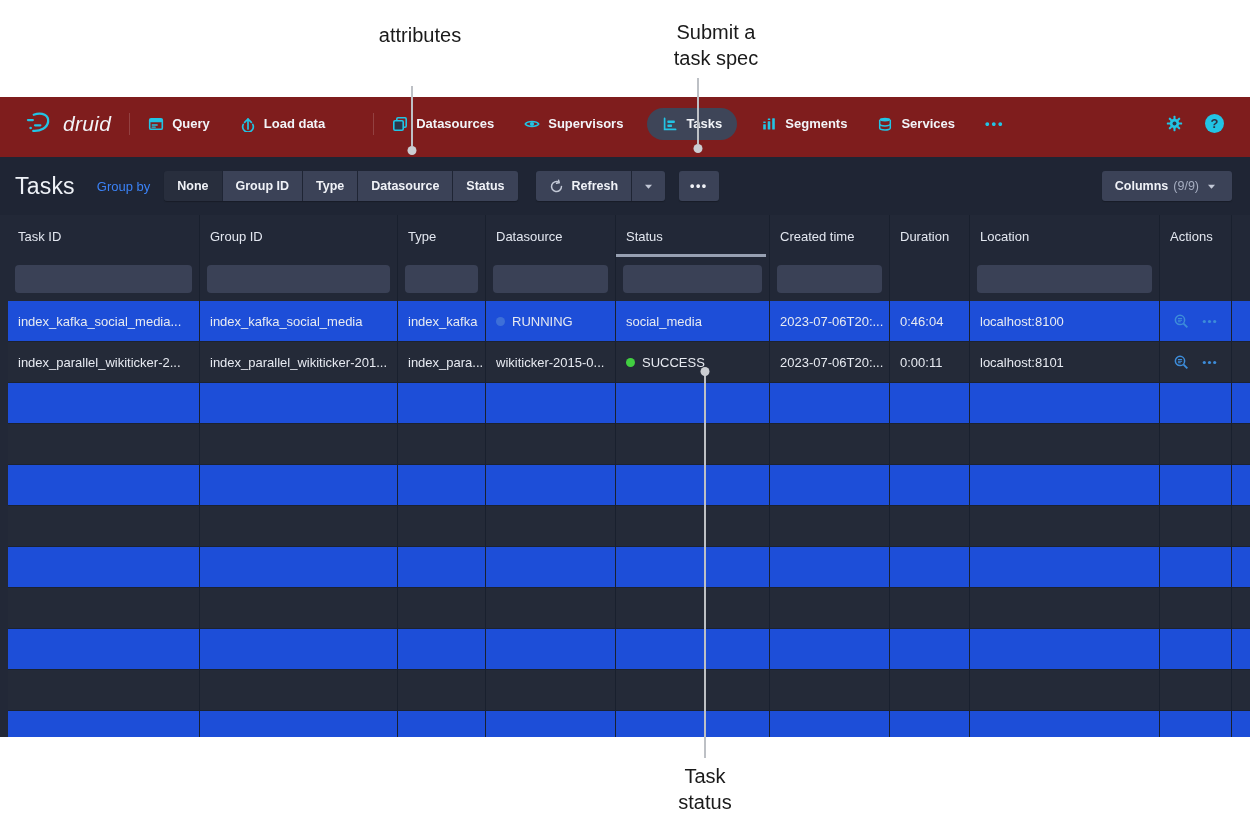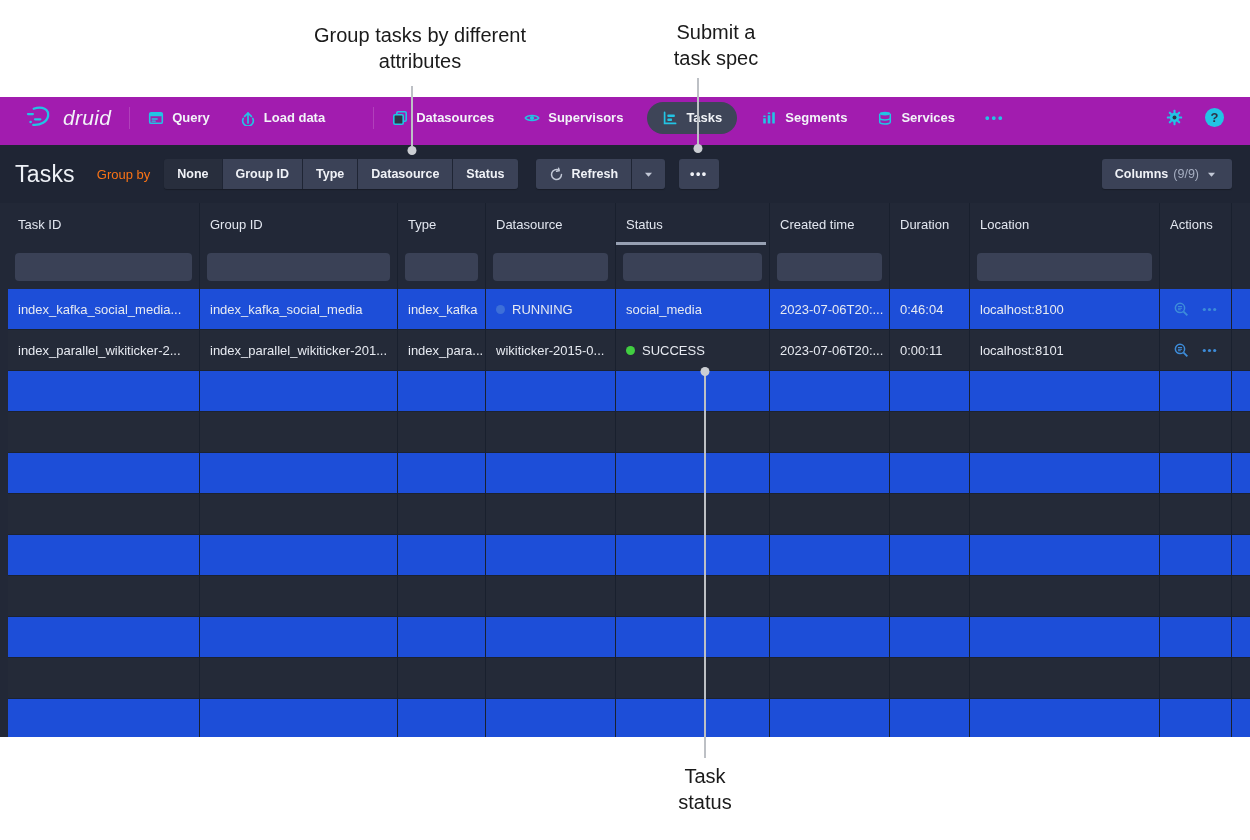--- a/index.html
+++ b/index.html
@@ -22,41 +22,41 @@
   .callout-2 { left:697px; top:78px; height:66px; }
   .callout-2::after { bottom:-9px; }
   .callout-3 { left:704px; top:375px; height:383px; }
   .callout-3::after { display:none; }
   .callout-3.dot-top::before { top:-8px; }
 
   
   .console { position:absolute; left:0; top:97px; width:1250px; height:640px; background:#1f2534; overflow:hidden; }
 
   
-  .navbar { height:48px; background:#a21caf; display:flex; align-items:center; padding:0 26px 7px 24px; }
+  .navbar { height:60px; background:#7f1d1d; display:flex; align-items:center; padding:0 26px 7px 24px; }
   .brand { display:flex; align-items:center; gap:9px; color:var(--accent,#22c4e4); }
   .brand svg { width:30px; height:30px; display:block; }
   .brand-text { font-size:21px; font-style:italic; font-weight:500; color:#f2f4f8; letter-spacing:.3px; }
   .nav-sep { width:1px; height:22px; background:rgba(255,255,255,.16); margin:0 18px; flex:none; }
   .nav-items { display:flex; align-items:center; }
   .nav-item { display:flex; align-items:center; gap:8px; color:#f2f4f8; font-size:13px; font-weight:600;
       margin-right:30px; cursor:pointer; white-space:nowrap; }
   .nav-item.active { background:#3e4558; border-radius:17px; padding:8px 15px; margin-left:-6px; margin-right:24px; }
   .nav-icon { color:var(--accent,#22c4e4); display:flex; }
   .nav-icon svg { width:16px; height:16px; display:block; }
   .nav-item-more { color:var(--accent,#22c4e4); letter-spacing:2px; font-weight:700; }
   .nav-right { margin-left:auto; display:flex; align-items:center; gap:22px; color:var(--accent,#22c4e4); }
   .nav-right svg { width:19px; height:19px; display:block; }
   .help-badge { width:19px; height:19px; border-radius:50%; background:var(--accent,#22c4e4); color:#2d3447;
       font-weight:700; font-size:13px; display:flex; align-items:center; justify-content:center; cursor:pointer; }
 
   
   .view-header { height:58px; display:flex; align-items:center; padding:0 18px 0 15px; background:#1f2534; }
   .page-title { font-size:23px; color:#eef1f6; font-weight:500; margin-right:22px; letter-spacing:.2px; }
-  .groupby-label { font-size:13px; color:#f97316; margin-right:14px; }
+  .groupby-label { font-size:13px; color:#3b82f6; margin-right:14px; }
   .btn { background:#3b4257; color:#f0f2f7; font-size:12.5px; font-weight:600; height:30px;
       display:inline-flex; align-items:center; justify-content:center; padding:0 13px; cursor:pointer;
       border:none; white-space:nowrap; }
   .btn-group { display:inline-flex; gap:1px; border-radius:3px; overflow:hidden; box-shadow:0 1px 1px rgba(0,0,0,.25);justify-content:flex-end; }
   .btn.active { background:#282e3d; }
   .refresh-group { margin-left:18px; }
   .refresh-group .btn { gap:8px; }
   .btn .g-icon { display:flex; color:#c2c8d6; }
   .btn .g-icon svg { width:15px; height:15px; display:block; }
   .caret-btn { padding:0 9px; }
@@ -88,21 +88,20 @@
   .actions-cell { gap:11px; padding-left:13px; color:var(--action-blue,#3d8cd9); }
   .action-ic { display:flex; cursor:pointer; }
   .action-ic svg { width:17px; height:17px; display:block; }
 </style>
 </head>
 <body>
 
 <div class="screen">
 
   <div class="anno anno-groupby">
-    <div>Group tasks by different</div>
     <div>attributes</div>
   </div>
   <div class="anno anno-submit">
     <div>Submit a</div>
     <div>task spec</div>
   </div>
   <div class="anno anno-status">
     <div>Task</div>
     <div>status</div>
   </div>

